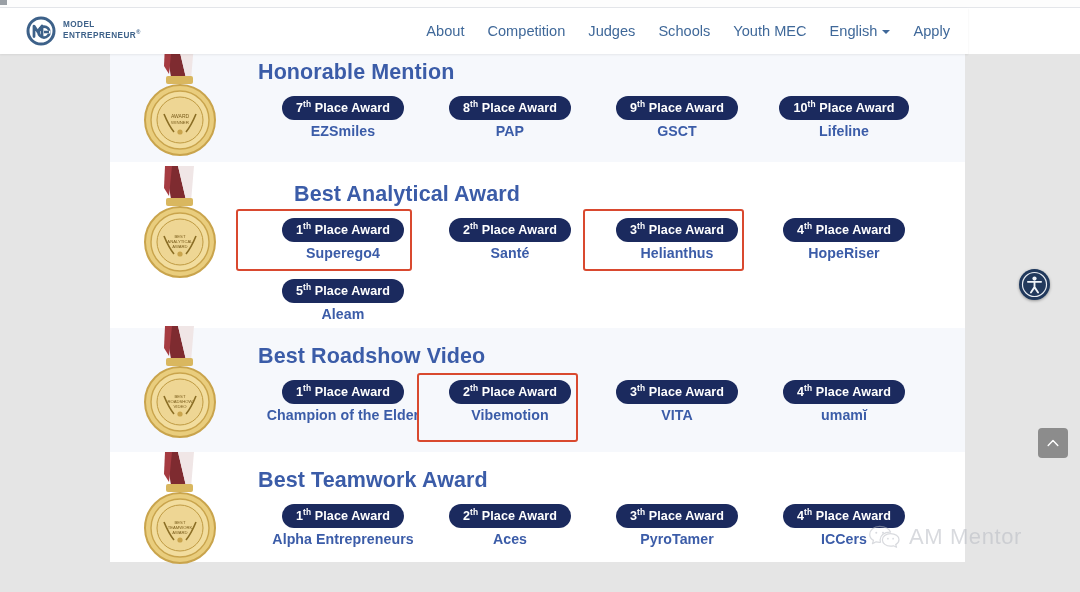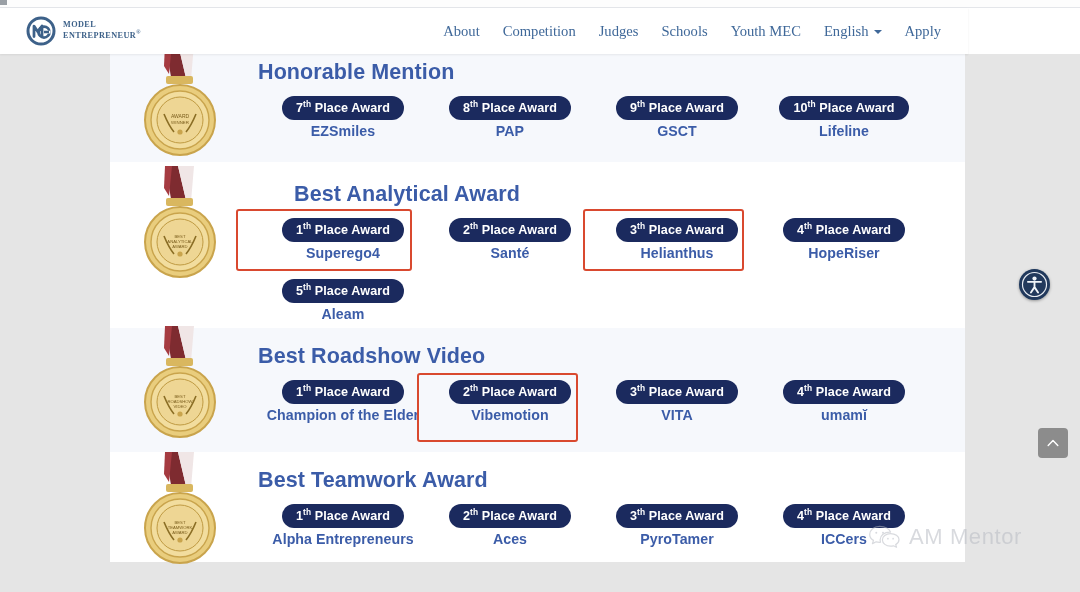--- a/index.html
+++ b/index.html
@@ -15,30 +15,29 @@
   .top-strip { position:absolute; left:0; top:0; width:1080px; height:7px; background:#fdfdfd; }
   .top-strip-line { position:absolute; left:0; top:7px; width:1080px; height:1px; background:#e4e6ea; }
   .top-nub { position:absolute; left:0; top:0; width:7px; height:5px; background:#9aa0a6; }
 
   
   .site-header {
     position:absolute; left:0; top:8px; width:968px; height:46px;
     background:#ffffff; display:flex; align-items:center;
     box-shadow: 0 1px 2px rgba(0,0,0,.07);
     z-index: 30;
-    font-family: Liberation Serif, serif;
   }
   .brand { display:flex; align-items:center; margin-left:26px; gap:7px; }
   .brand-mark { width:30px; height:30px; flex:0 0 30px; }
   .brand-text { line-height:1.06; color:#3d6189; font-weight:700;
                 font-size:8.2px; letter-spacing:.45px; }
   .brand-text .l2 { position:relative; }
   .brand-text .reg { font-size:5.6px; vertical-align:super; }
 
-  .nav { margin-left:auto; margin-right:27px; display:flex; align-items:center; gap:23px; }
+  .nav { margin-left:auto; margin-right:18px; display:flex; align-items:center; gap:23px; }
   .nav-item {
     color:#3f6899; font-size:14.6px; font-weight:400; white-space:nowrap;
     cursor:pointer; display:flex; align-items:center; gap:5px;
   }
   .nav-caret { display:inline-block; width:0; height:0;
     border-left:4px solid transparent; border-right:4px solid transparent;
     border-top:4.5px solid #3f6899; margin-top:2px; }
 
   
   .page-body { position:absolute; left:0; top:54px; width:1080px; height:538px; background:#e5e5e5; }

